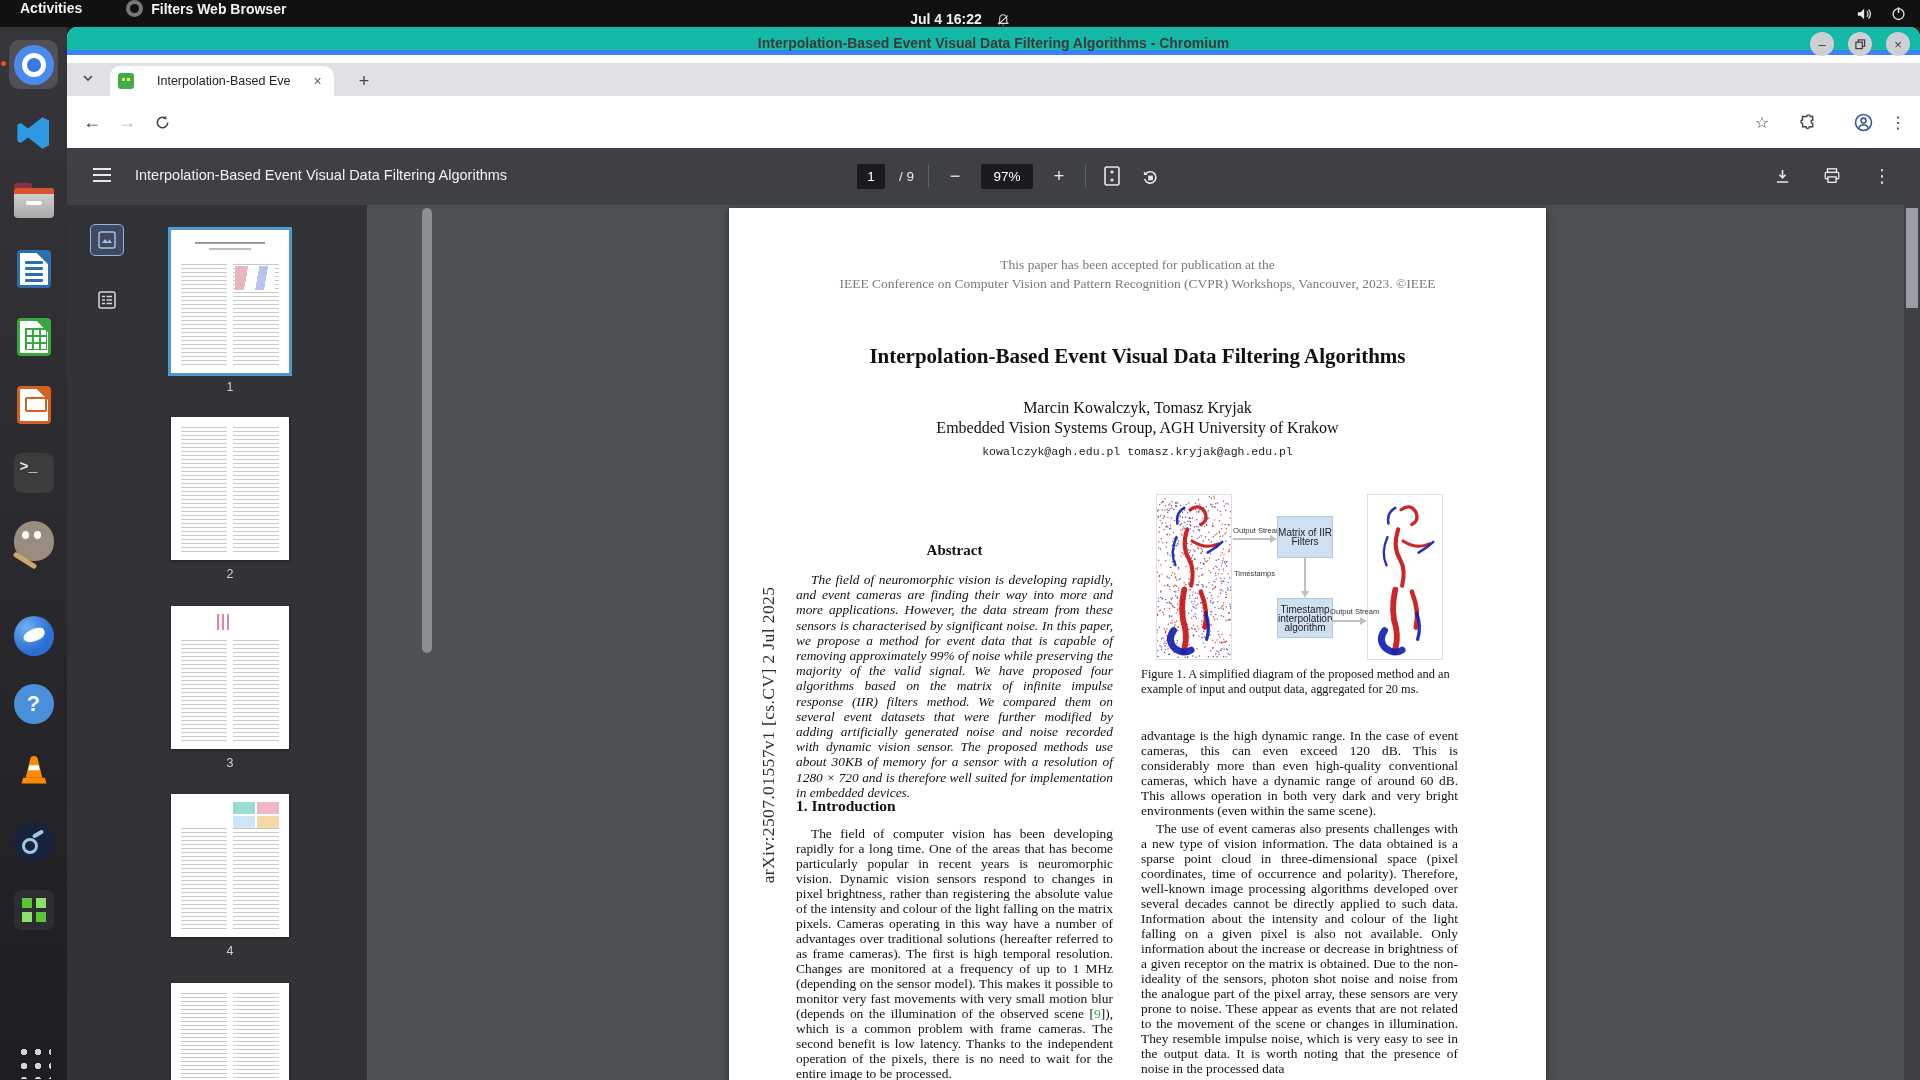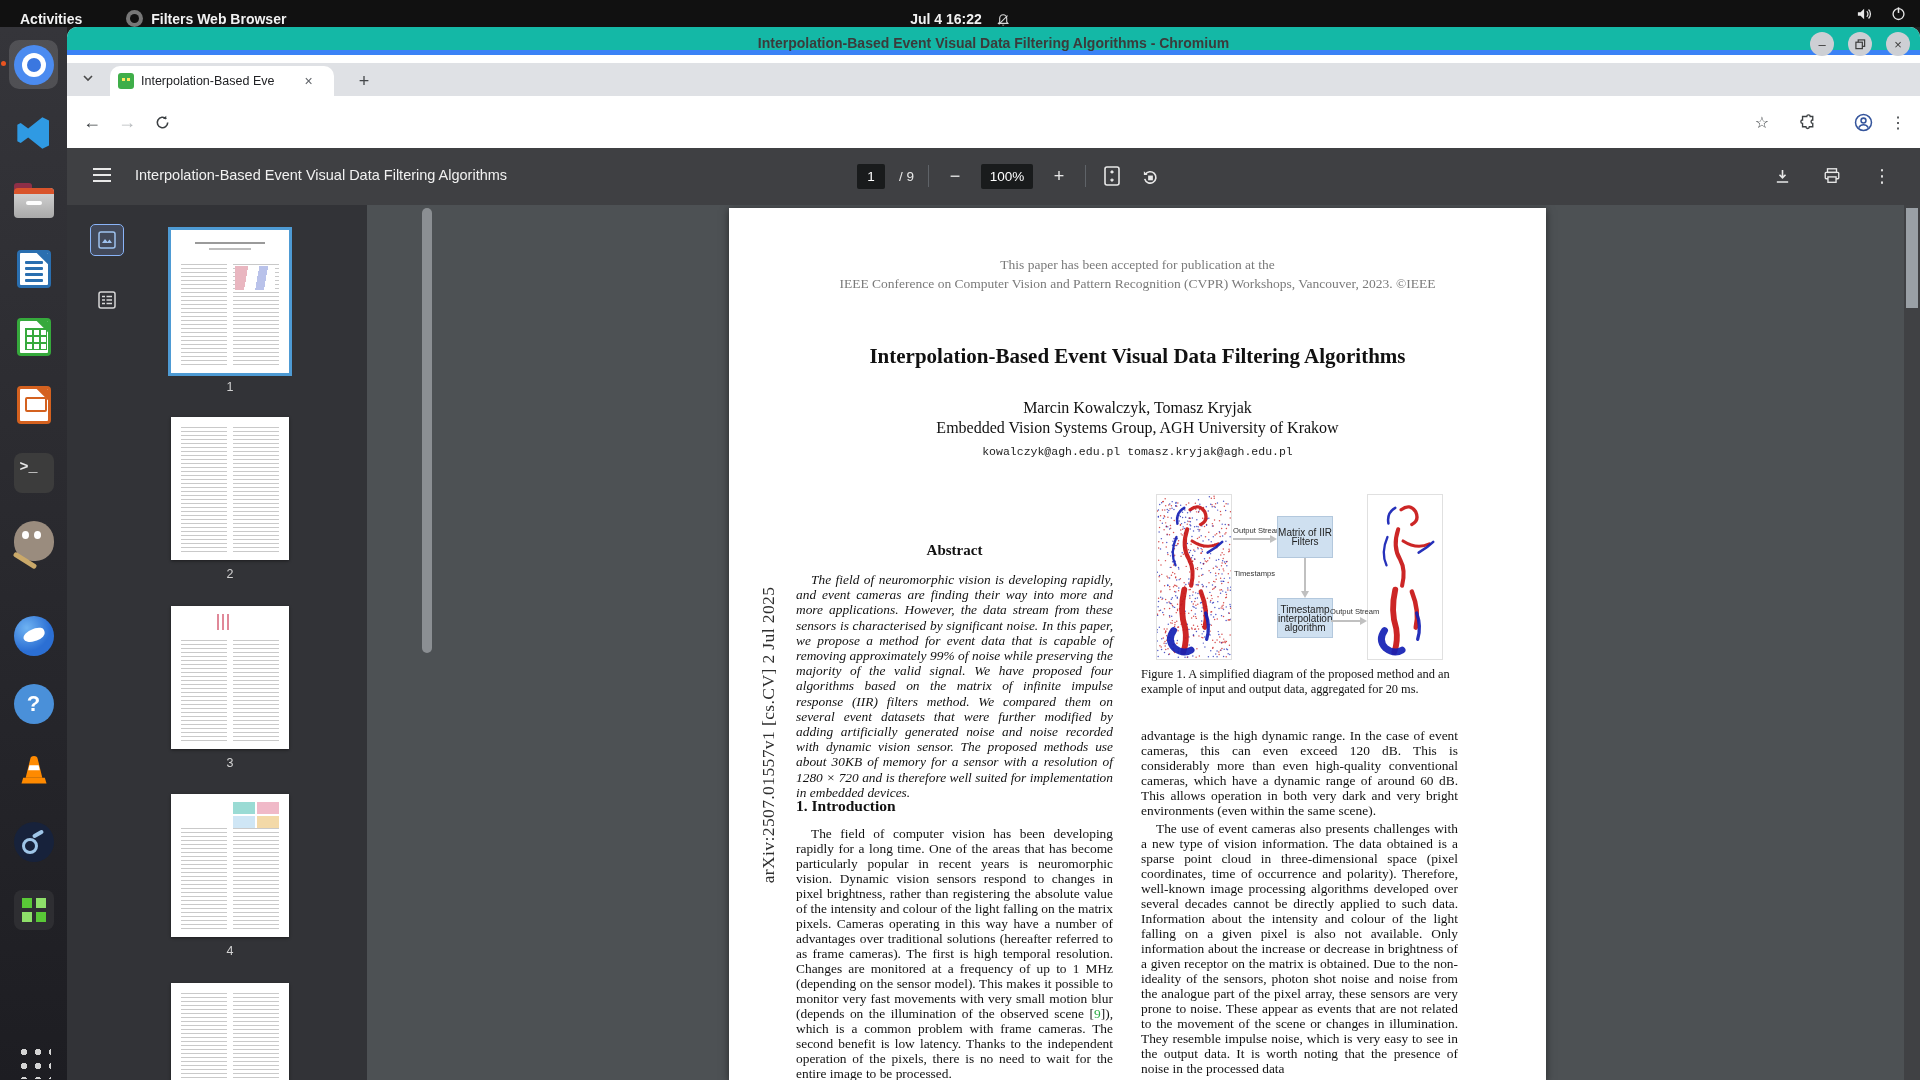--- a/index.html
+++ b/index.html
@@ -3,21 +3,21 @@
 <meta charset="utf-8">
 <style>
   * { margin:0; padding:0; box-sizing:border-box; }
   html,body { width:1920px; height:1080px; overflow:hidden; background:#222;
               font-family:"Liberation Sans", sans-serif; }
   #stage { position:absolute; inset:0; width:1920px; height:1080px; }
 
   
   #topbar { position:absolute; left:0; top:0; width:1920px; height:27px; background:#111111;
             color:#f2f2f2; font-size:14px; font-weight:600; }
-  #topbar .tb-left { position:absolute; left:20px; top:0; height:27px; display:flex; align-items:flex-end; gap:44px; }
+  #topbar .tb-left { position:absolute; left:20px; top:0; height:27px; display:flex; align-items:flex-start; gap:44px; }
   .tb-app { display:flex; align-items:center; gap:8px; }
   .tb-appicon { width:17px; height:17px; border-radius:50%; background:#777;
                 display:inline-block; position:relative; }
   .tb-appicon::after{ content:""; position:absolute; inset:4px; border-radius:50%; background:#111; }
   #topbar .tb-center { position:absolute; left:960px; top:0; transform:translateX(-50%);
                        height:27px; display:flex; align-items:flex-end; gap:14px; }
   #topbar .tb-right { position:absolute; right:14px; top:0; height:27px; display:flex; align-items:center; gap:18px; }
   #topbar svg { display:block; }
 
   
@@ -90,21 +90,21 @@
                       font-size:14px; font-weight:700; color:#3b3b3b; }
   .winctl { position:absolute; top:5px; width:24px; height:24px; border-radius:50%; background:#cdcfd4;
             display:flex; align-items:center; justify-content:center; color:#3b3b3b; font-size:13px; }
   #tabstrip { position:absolute; left:0; top:36px; width:100%; height:33px; background:#dfe1e5; }
   .tab-chevron { position:absolute; left:14px; top:8px; color:#4a4a4a; }
   .tab { position:absolute; left:43px; top:3px; width:224px; height:30px; background:#ffffff;
          border-radius:10px 10px 0 0; display:flex; align-items:center; padding:0 8px; gap:7px; }
   .favicon { width:16px; height:16px; border-radius:3px; background:#3fae49; position:relative; flex:none; }
   .favicon::after { content:""; position:absolute; left:3px; top:3px; width:10px; height:7px;
                     background:radial-gradient(circle 1.5px, #ffe95e 97%, transparent) 0 0/5px 7px; }
-  .tab-title { font-size:12.5px; color:#202124; white-space:nowrap; overflow:hidden; width:152px; }
+  .tab-title { font-size:12.5px; color:#202124; white-space:nowrap; overflow:hidden; width:152px;margin-left:16px; }
   .tab-close { width:17px; height:17px; border-radius:50%; display:flex; align-items:center; justify-content:center;
                color:#5f6368; font-size:14px; flex:none; }
   .newtab { position:absolute; left:284px; top:5px; width:26px; height:26px; border-radius:50%;
             display:flex; align-items:center; justify-content:center; font-size:18px; color:#44474a; }
 
   #toolbar { position:absolute; left:0; top:69px; width:100%; height:52px; background:#ffffff; }
   .nav-ic { position:absolute; top:11px; width:30px; height:30px; border-radius:50%;
             display:flex; align-items:center; justify-content:center; font-size:18px; color:#3c4043; }
   .omnibox { position:absolute; left:113px; top:9px; width:1560px; height:34px; background:#f1f3f4;
              border-radius:17px; display:flex; align-items:center; padding:0 12px; gap:10px; }
@@ -354,21 +354,21 @@
     </div>
 
     <div id="pdfbar">
       <span class="pb-ham"></span>
       <span class="pb-title">Interpolation-Based Event Visual Data Filtering Algorithms</span>
       <div class="pb-center">
         <span class="pb-box" style="min-width:28px">1</span>
         <span style="font-size:13.5px">/ 9</span>
         <span class="pb-sep"></span>
         <span class="pb-btn">−</span>
-        <span class="pb-box" style="min-width:52px">100%</span>
+        <span class="pb-box" style="min-width:52px">97%</span>
         <span class="pb-btn">+</span>
         <span class="pb-sep"></span>
         <span class="pb-btn">
           <svg width="16" height="20" viewBox="0 0 16 20">
               <rect x="1" y="1" width="14" height="18" rx="2" fill="none" stroke="#e8e8e8" stroke-width="1.6"></rect>
               <path d="M8 5v2.5M6.5 6.5 8 5l1.5 1.5M8 15v-2.5M6.5 13.5 8 15l1.5-1.5" stroke="#e8e8e8" stroke-width="1.3" fill="none"></path>
             </svg>
         </span>
         <span class="pb-btn">
           <svg width="19" height="19" viewBox="0 0 20 20">

